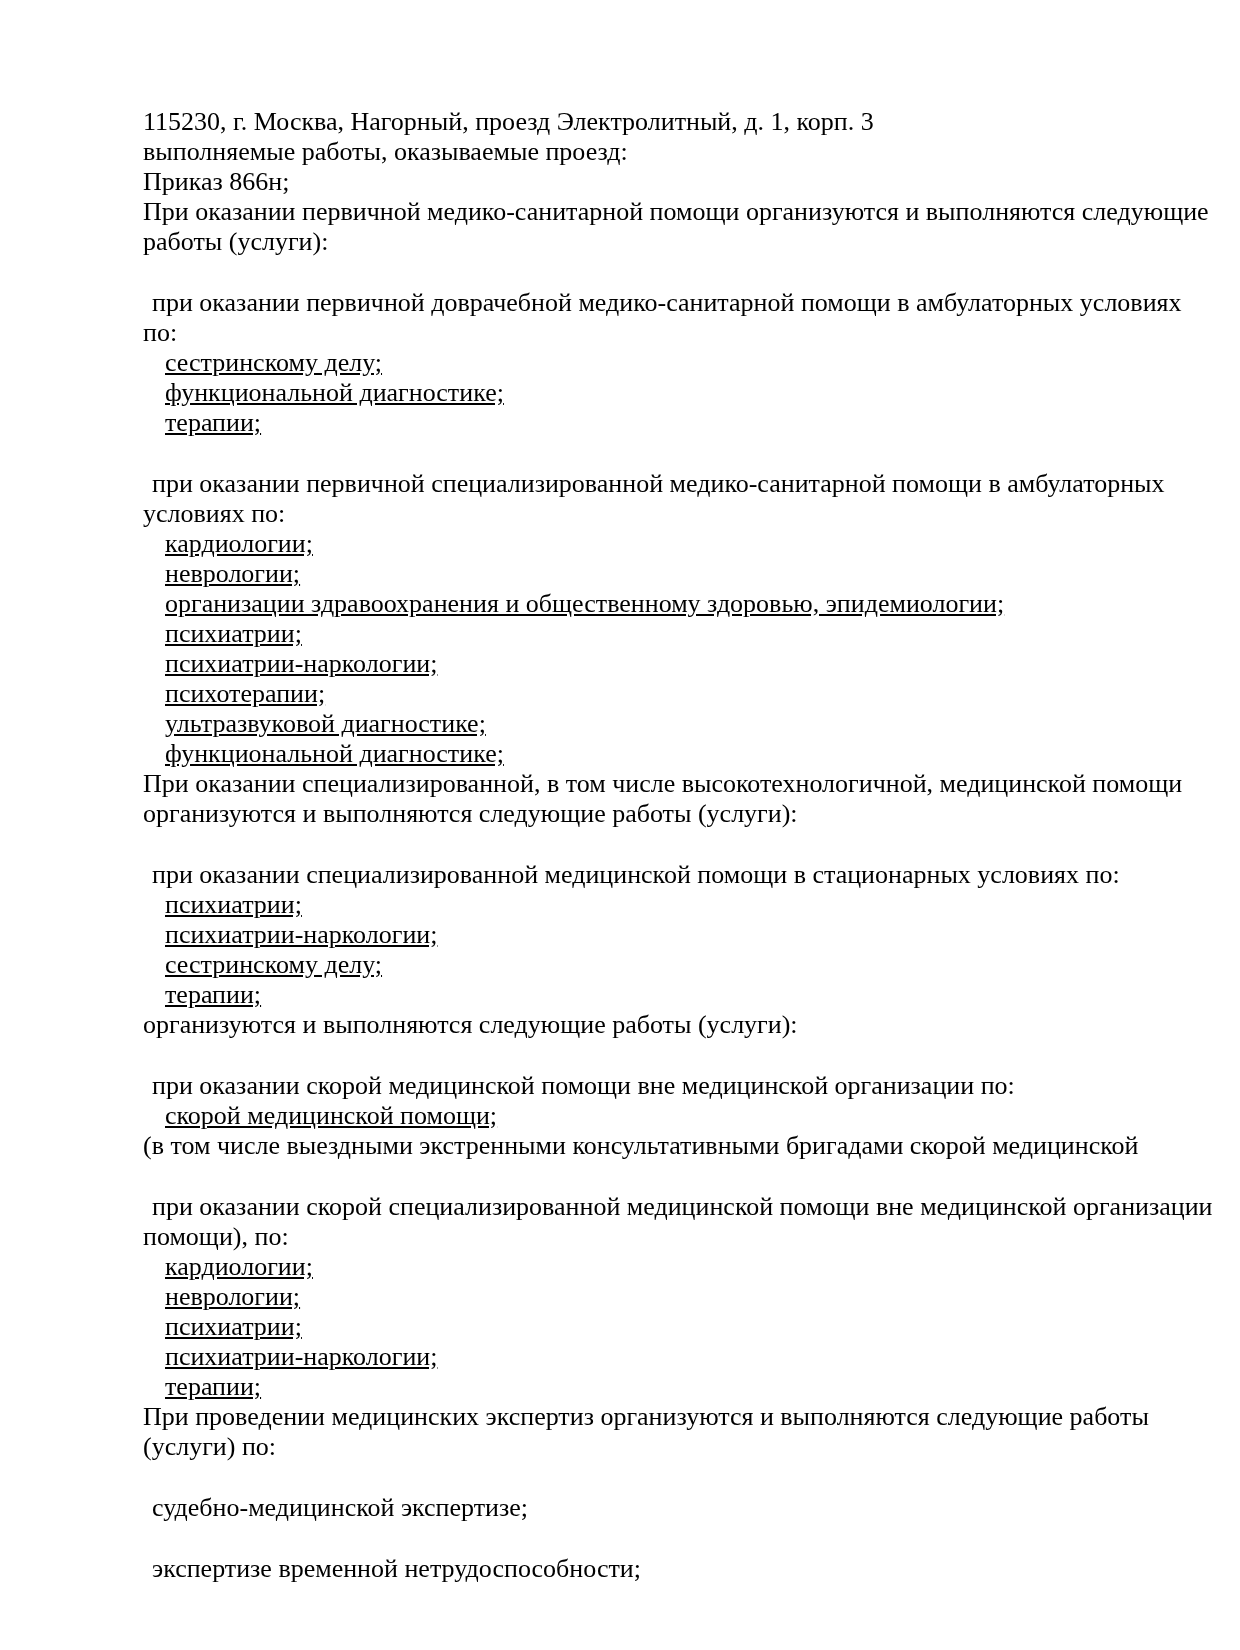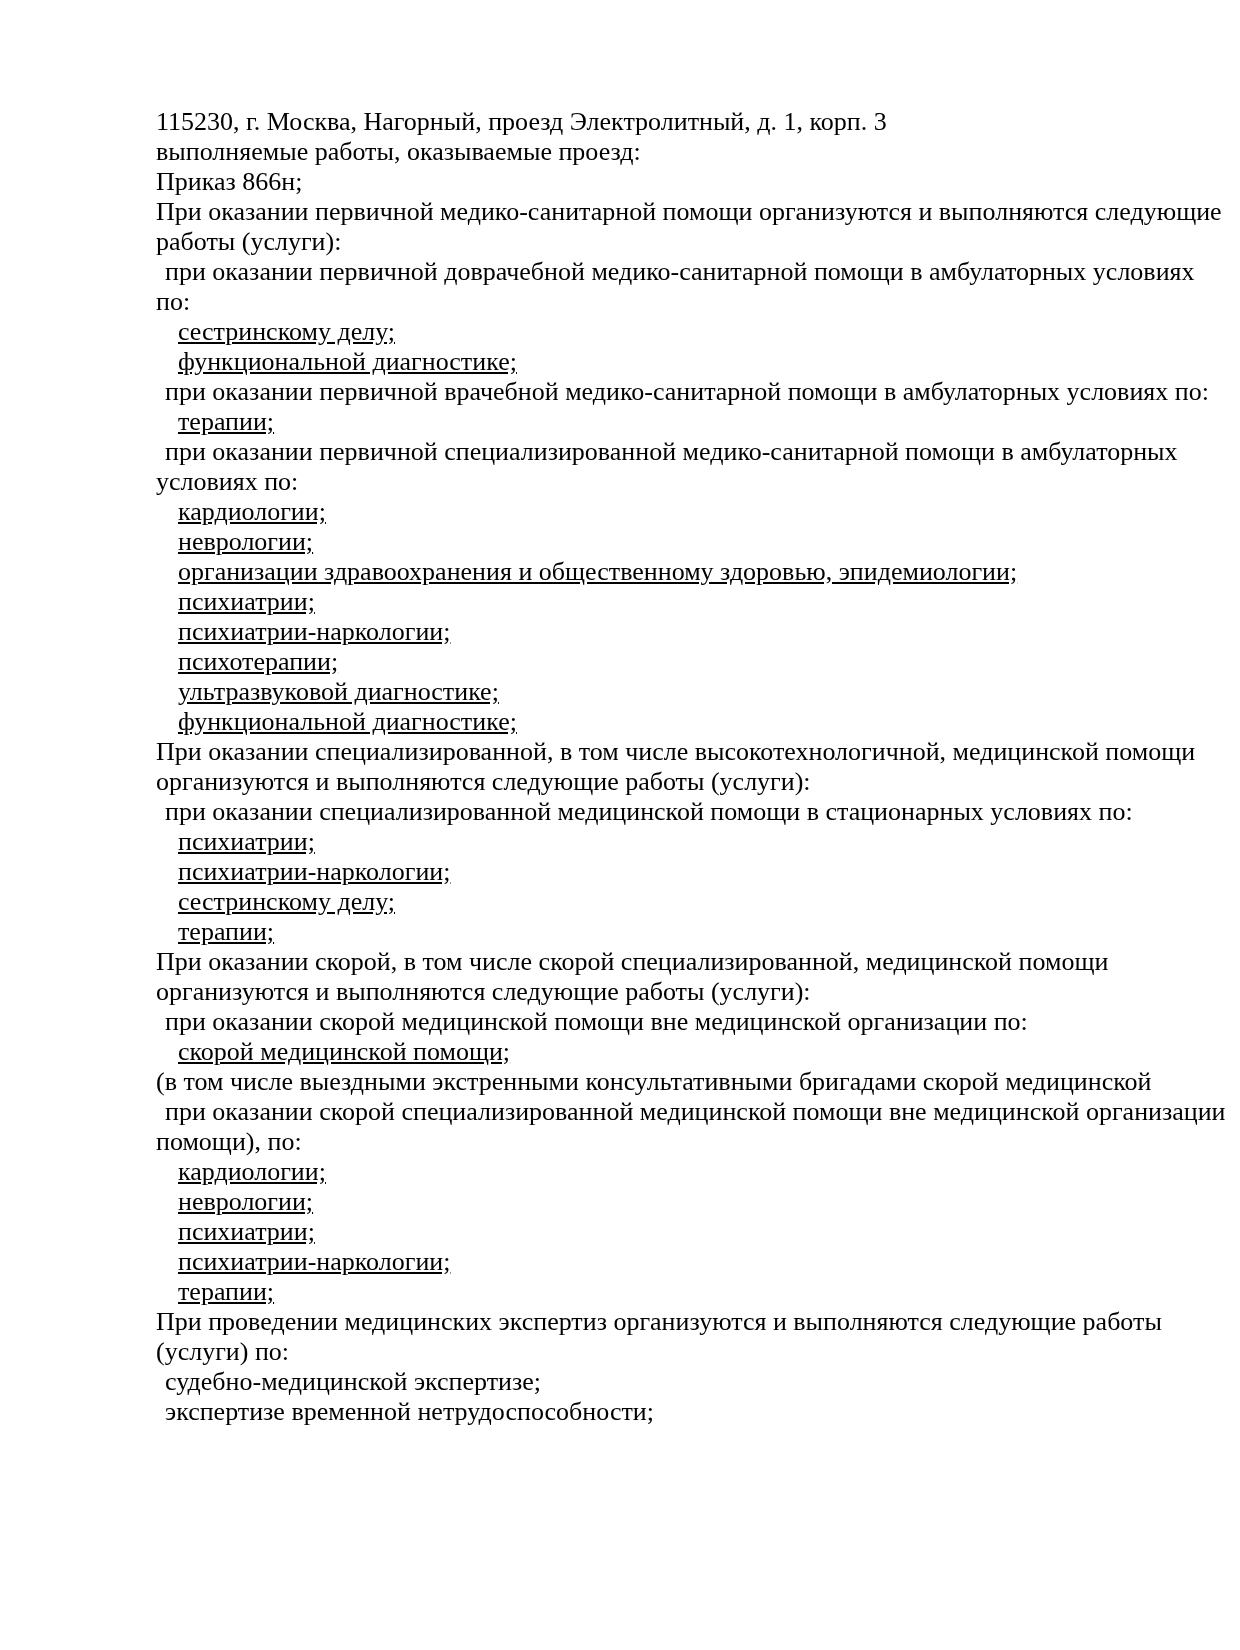--- a/index.html
+++ b/index.html
@@ -18,68 +18,66 @@
   .page {
     position: absolute;
     top: 0;
     left: 0;
     width: 1240px;
     height: 1650px;
     background: #ffffff;
   }
   .textblock {
     position: absolute;
-    left: 156px;
+    left: 143px;
     top: 107px;
     width: 1040px;
   }
   .line {
     font-size: 26px;
     line-height: 30px;
     white-space: nowrap;
     letter-spacing: 0;
   }
   .indent-0 { padding-left: 0; }
-  .indent-1 { padding-left: 9px; }
+  .indent-1 { padding-left: 9px; margin-top: 31px; }
   .indent-2 { padding-left: 22px; text-decoration: underline; }
 </style>
 </head>
 <body>
 
 <div class="page">
   <div class="textblock">
       <div class="line indent-0">115230, г. Москва, Нагорный, проезд Электролитный, д. 1, корп. 3</div>
       <div class="line indent-0">выполняемые работы, оказываемые проезд:</div>
       <div class="line indent-0">Приказ 866н;</div>
       <div class="line indent-0">При оказании первичной медико-санитарной помощи организуются и выполняются следующие</div>
       <div class="line indent-0">работы (услуги):</div>
       <div class="line indent-1">при оказании первичной доврачебной медико-санитарной помощи в амбулаторных условиях</div>
       <div class="line indent-0">по:</div>
       <div class="line indent-2">сестринскому делу;</div>
       <div class="line indent-2">функциональной диагностике;</div>
-      <div class="line indent-1">при оказании первичной врачебной медико-санитарной помощи в амбулаторных условиях по:</div>
       <div class="line indent-2">терапии;</div>
       <div class="line indent-1">при оказании первичной специализированной медико-санитарной помощи в амбулаторных</div>
       <div class="line indent-0">условиях по:</div>
       <div class="line indent-2">кардиологии;</div>
       <div class="line indent-2">неврологии;</div>
       <div class="line indent-2">организации здравоохранения и общественному здоровью, эпидемиологии;</div>
       <div class="line indent-2">психиатрии;</div>
       <div class="line indent-2">психиатрии-наркологии;</div>
       <div class="line indent-2">психотерапии;</div>
       <div class="line indent-2">ультразвуковой диагностике;</div>
       <div class="line indent-2">функциональной диагностике;</div>
       <div class="line indent-0">При оказании специализированной, в том числе высокотехнологичной, медицинской помощи</div>
       <div class="line indent-0">организуются и выполняются следующие работы (услуги):</div>
       <div class="line indent-1">при оказании специализированной медицинской помощи в стационарных условиях по:</div>
       <div class="line indent-2">психиатрии;</div>
       <div class="line indent-2">психиатрии-наркологии;</div>
       <div class="line indent-2">сестринскому делу;</div>
       <div class="line indent-2">терапии;</div>
-      <div class="line indent-0">При оказании скорой, в том числе скорой специализированной, медицинской помощи</div>
       <div class="line indent-0">организуются и выполняются следующие работы (услуги):</div>
       <div class="line indent-1">при оказании скорой медицинской помощи вне медицинской организации по:</div>
       <div class="line indent-2">скорой медицинской помощи;</div>
       <div class="line indent-0">(в том числе выездными экстренными консультативными бригадами скорой медицинской</div>
       <div class="line indent-1">при оказании скорой специализированной медицинской помощи вне медицинской организации</div>
       <div class="line indent-0">помощи), по:</div>
       <div class="line indent-2">кардиологии;</div>
       <div class="line indent-2">неврологии;</div>
       <div class="line indent-2">психиатрии;</div>
       <div class="line indent-2">психиатрии-наркологии;</div>

